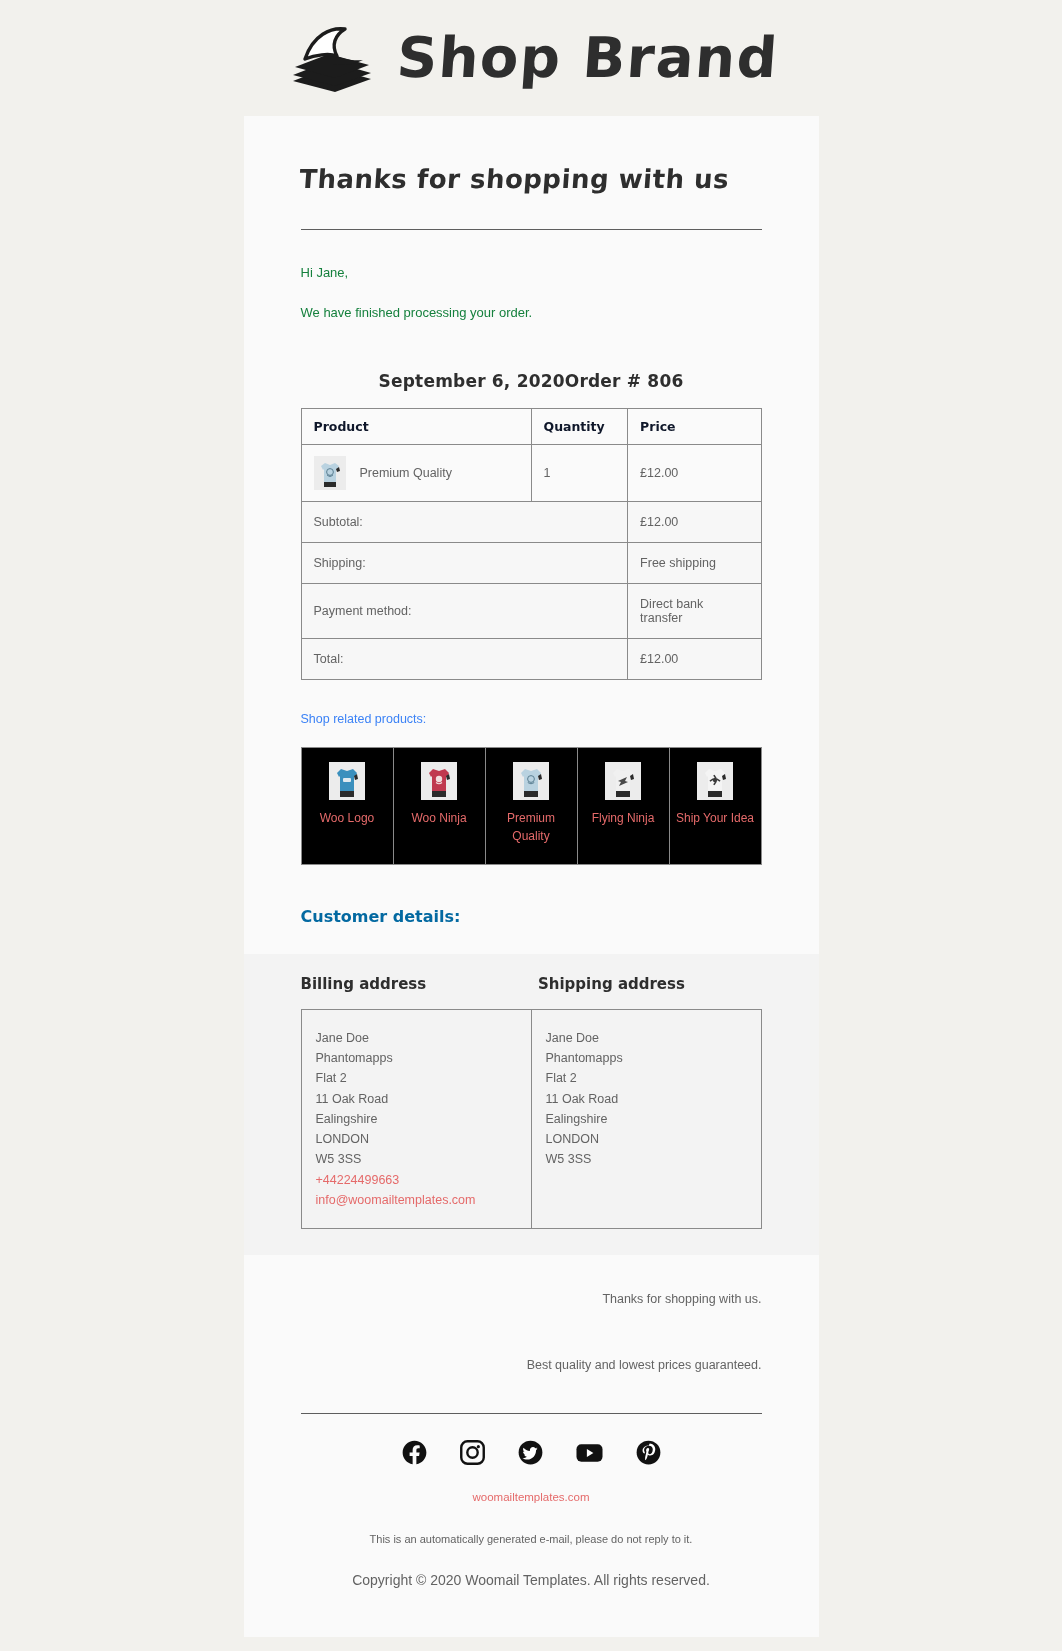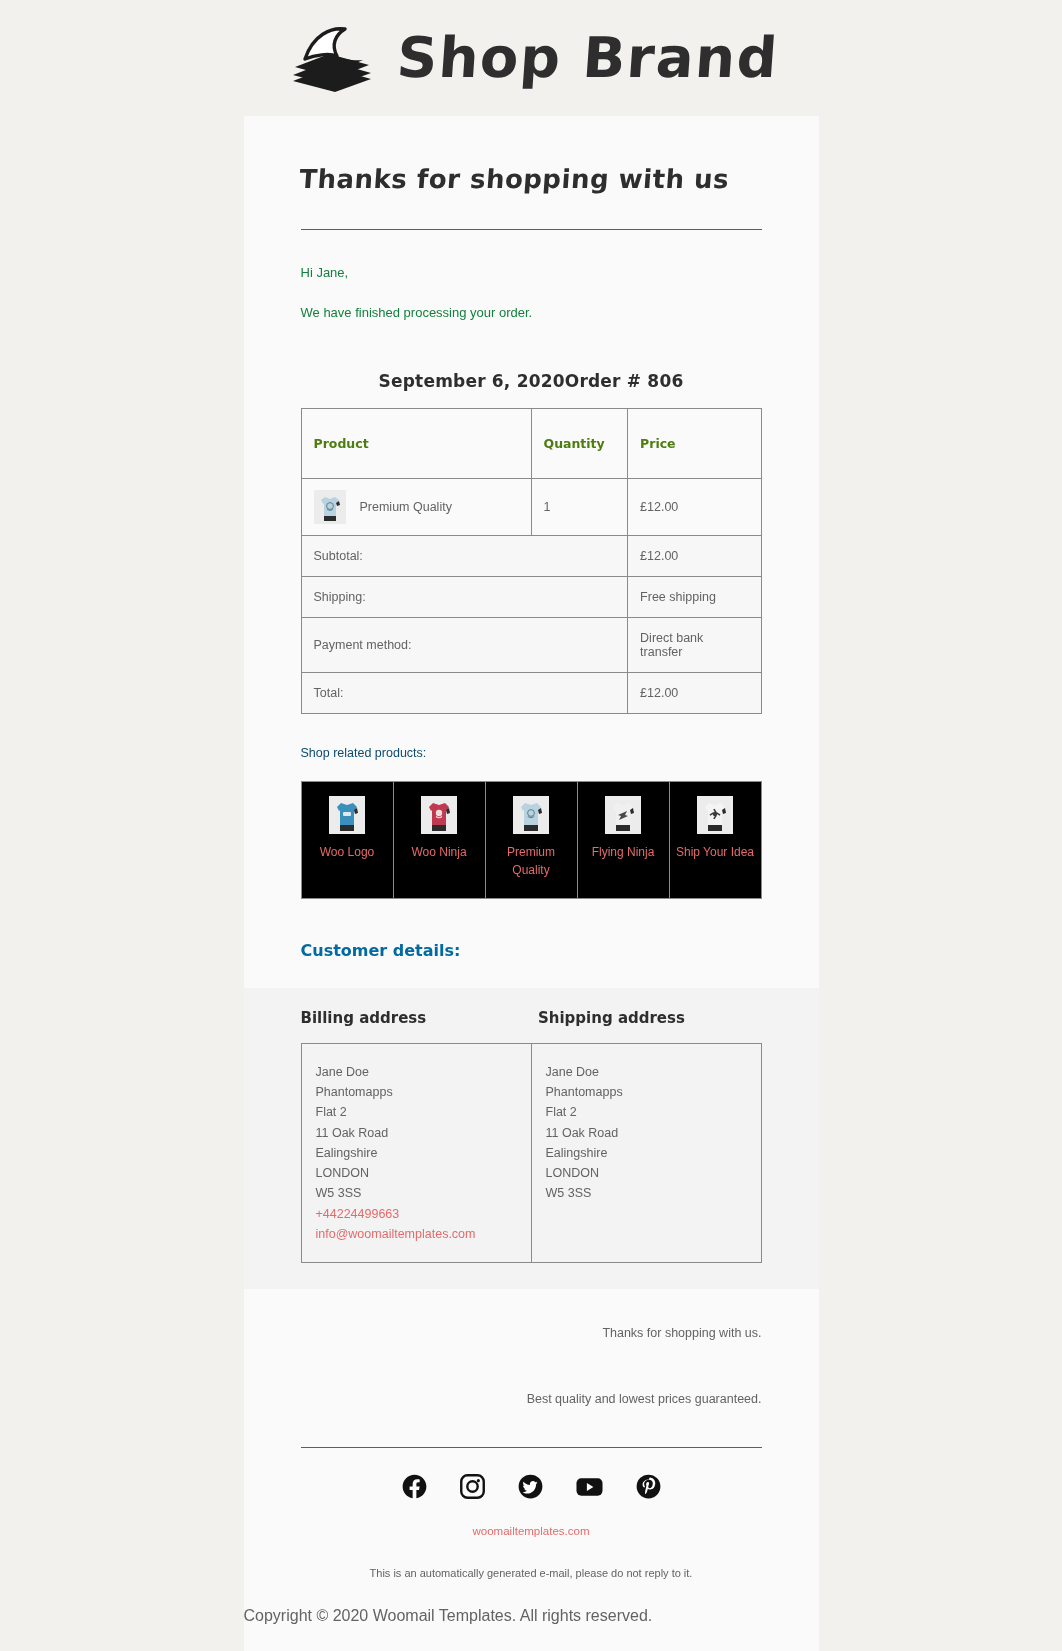--- a/index.html
+++ b/index.html
@@ -90,44 +90,44 @@
     color: #636363;
   }
   .order-table th, .order-table td {
     border: 1px solid #8a8a8a;
     text-align: left;
     vertical-align: middle;
   }
   .order-table th {
     font-family: "DejaVu Sans", sans-serif;
     font-weight: 700;
-    color: #4d7c0f;
+    color: #0f172a;
     font-size: 12.5px;
-    padding: 27px 12px;
+    padding: 10px 12px;
     background: #fafafa;
   }
   .order-table td { padding: 13px 12px; background: #f7f7f7; }
   .order-table tr.item-row td { background: #fafafa; padding: 11px 12px; }
   .col-product { width: 50%; }
   .col-qty { width: 21%; }
   .col-price { width: 29%; }
 
   .item-cell { display: flex; align-items: center; gap: 14px; }
   .thumb {
     width: 32px; height: 34px;
     flex: 0 0 auto;
     background: #ececec;
     display: block;
   }
   .totals-label-cell { }
 
   
   .related-caption {
     font-size: 12.5px;
-    color: #0c4a6e;
+    color: #3b82f6;
     padding-top: 32px;
   }
   .related-table {
     width: 100%;
     border-collapse: collapse;
     margin-top: 21px;
   }
   .related-table td {
     border: 1px solid #8a8a8a;
     background: #000000;
@@ -228,21 +228,22 @@
     text-decoration: none;
   }
   .footer-note {
     text-align: center;
     font-size: 11px;
     color: #636363;
     padding-top: 26px;
     line-height: 1.5;
   }
   .footer-copy {
-    font-size: 16px;
+    text-align: center;
+    font-size: 14px;
     color: #636363;
     padding-top: 22px;
     padding-bottom: 46px;
     line-height: 1.5;
   }
 </style>
 </head>
 <body>
 
 <div class="brand-header">

